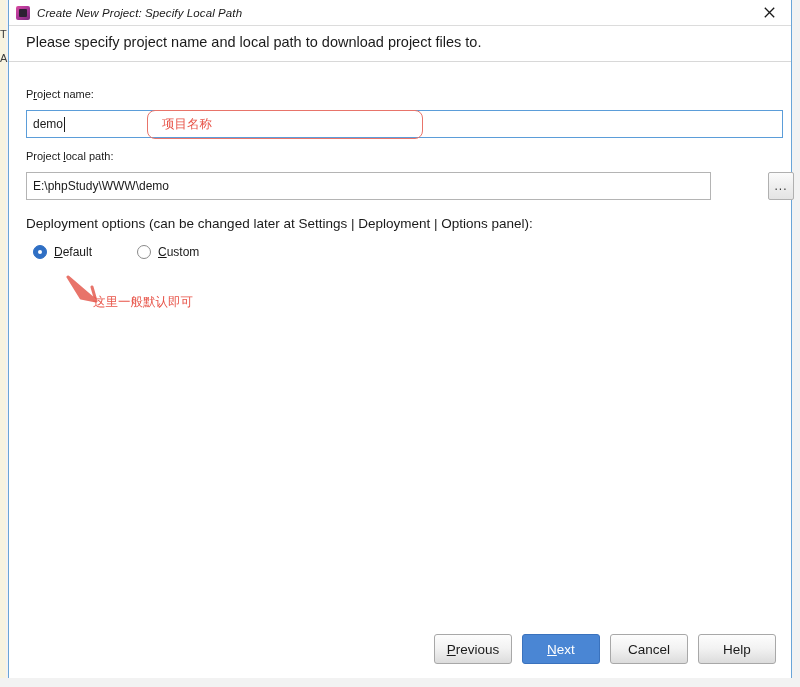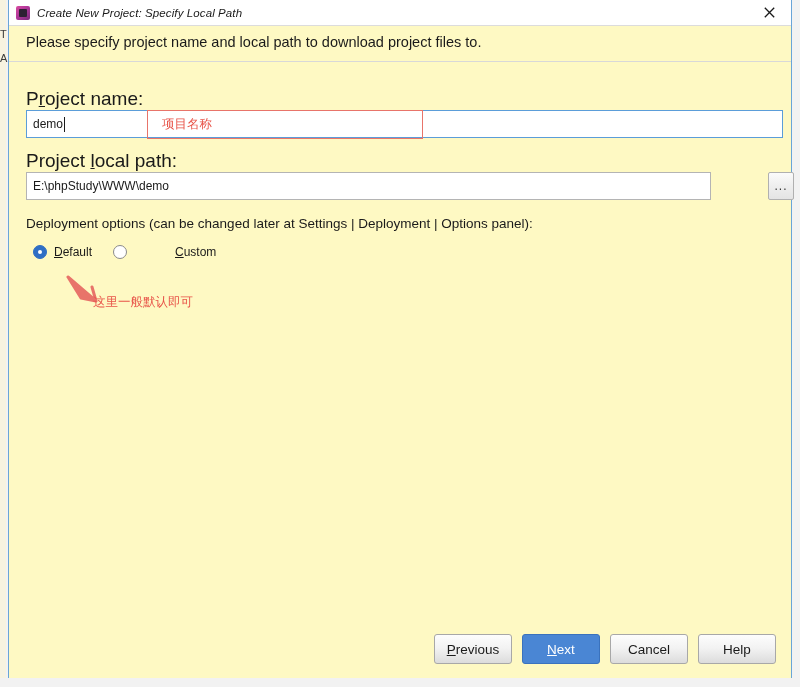--- a/index.html
+++ b/index.html
@@ -106,42 +106,42 @@
     align-items: center;
     justify-content: center;
     cursor: pointer;
   }
   #titlebar-close svg { display: block; }
 
   
   #dialog-body {
     position: relative;
     height: 652px;
-    background: #fef9c3;
+    background: #ffffff;
   }
 
   .header-line {
     position: absolute;
     left: 17px;
     top: 8px;
     font-size: 14.5px;
     color: #1a1a1a;
     white-space: nowrap;
   }
   #header-sep {
     position: absolute;
     left: 0; right: 0;
     top: 35px;
     height: 1px;
     background: #d8d8d8;
   }
 
   .field-label {
     position: absolute;
-    font-size: 19px;
+    font-size: 11px;
     color: #1a1a1a;
     white-space: nowrap;
   }
   .mn { text-decoration: underline; }
 
   .text-input {
     position: absolute;
     box-sizing: border-box;
     background: #ffffff;
     font-size: 12px;
@@ -204,21 +204,21 @@
   }
 
   .radio-row {
     position: absolute;
     top: 219px;
     display: flex;
     align-items: center;
     cursor: pointer;
   }
   #radio-default { left: 24px; }
-  #radio-custom  { left: 104px; gap: 41px; }
+  #radio-custom  { left: 128px; }
   .radio-mark {
     width: 14px;
     height: 14px;
     border-radius: 50%;
     box-sizing: border-box;
     background: #ffffff;
     border: 1px solid #8a8a8a;
     margin-right: 7px;
     position: relative;
     flex: none;
@@ -252,20 +252,21 @@
     color: #e8554a;
     font-size: 12.5px;
     font-family: "DejaVu Sans", sans-serif;
   }
   #anno-box-name {
     left: 138px;
     top: 84px;
     width: 276px;
     height: 29px;
     padding-left: 14px;
+    border-radius: 8px;
   }
   #anno-box-path {
     left: 222px;
     top: 146px;
     width: 258px;
     height: 30px;
     justify-content: center;
   }
   #anno-arrow {
     position: absolute;

